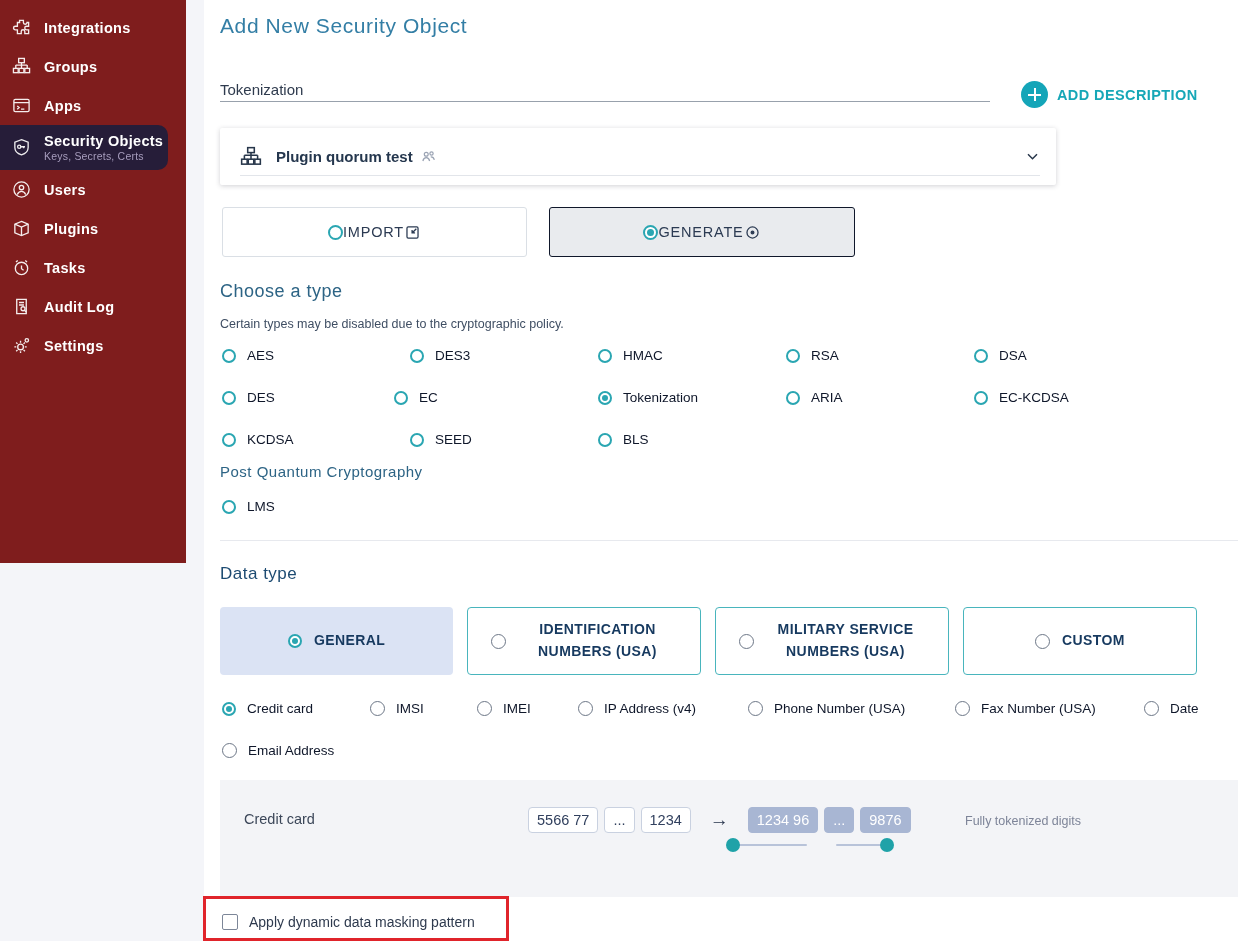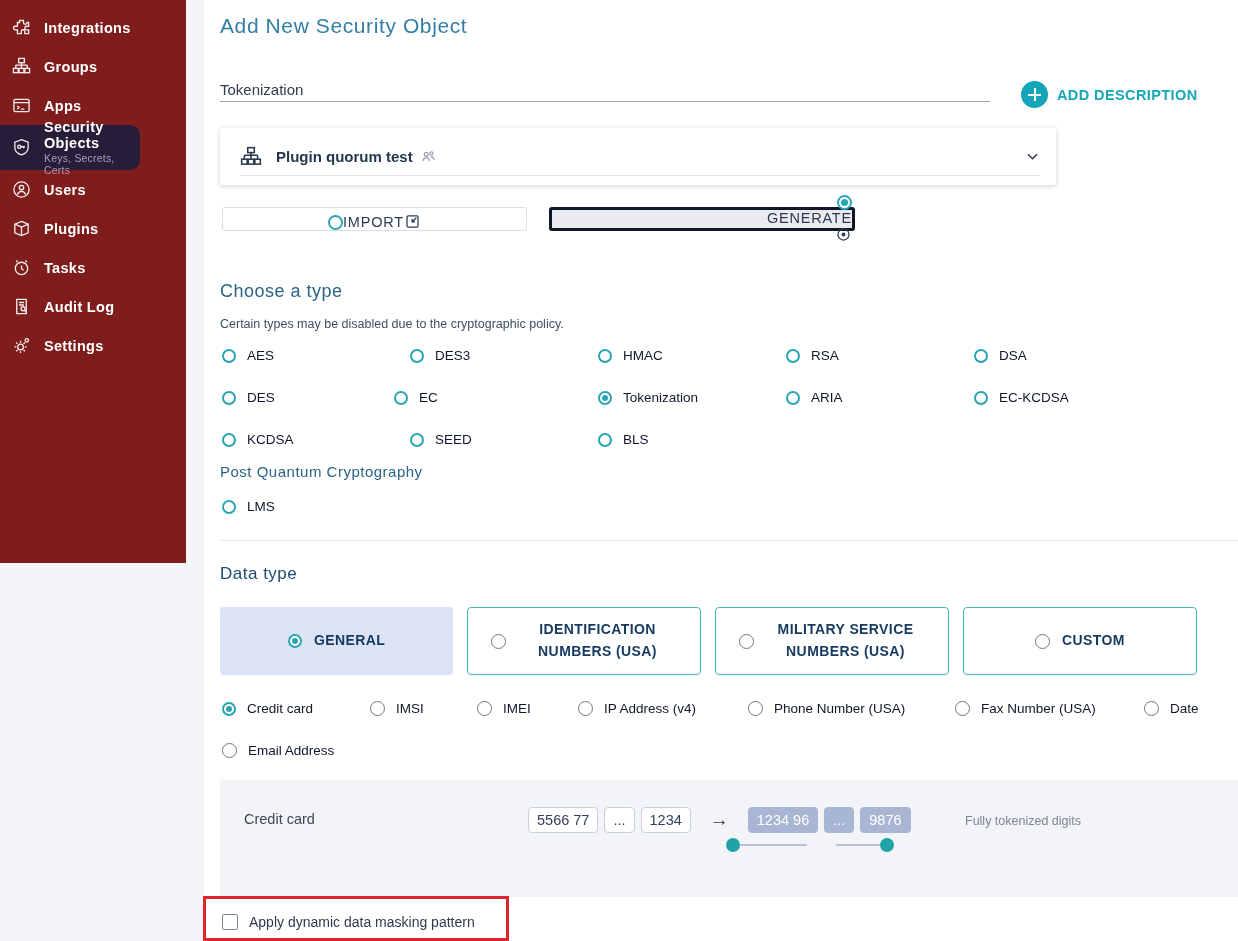--- a/index.html
+++ b/index.html
@@ -6,21 +6,21 @@
   html,body { background:#ffffff; }
   body { font-family:"Liberation Sans", sans-serif; }
   #app { position:relative; width:1238px; height:941px; overflow:hidden; background:#ffffff; }
 
   
   .left-col { position:absolute; left:0; top:0; width:204px; height:941px; background:#f4f5f9; }
   .sidebar { position:absolute; left:0; top:0; width:186px; height:563px; background:#7f1d1d; padding-top:8px; }
   .side-item { position:relative; height:39px; display:flex; align-items:center; gap:13px; padding-left:11px; color:#ffffff; cursor:pointer; }
   .side-item .sicon { width:20px; height:20px; flex:0 0 20px; display:flex; align-items:center; justify-content:center; opacity:.92; }
   .side-item .slabel { font-size:14.5px; font-weight:700; letter-spacing:.3px; }
-  .side-item.active { height:45px; width:140px; background:#261d39; border-radius:0 10px 10px 0; }
+  .side-item.active { height:45px; width:168px; background:#261d39; border-radius:0 10px 10px 0; }
   .side-item .stack { display:flex; flex-direction:column; line-height:1.15; }
   .side-item .ssub { font-size:10.5px; color:#a79dbd; font-weight:400; letter-spacing:.2px; }
   svg { display:block; }
 
   
   .page-title { position:absolute; left:220px; top:14px; font-size:21px; font-weight:500; color:#337ea5; letter-spacing:.6px; }
   .name-input { position:absolute; left:220px; top:78px; width:770px; height:24px; border:none; border-bottom:1px solid #98a1ac; background:transparent; font-family:"Liberation Sans",sans-serif; font-size:15px; color:#2f3b4e; outline:none; padding:0; }
   .add-desc { position:absolute; left:1021px; top:81px; display:flex; align-items:center; gap:9px; cursor:pointer; }
   .add-desc .circle { position:relative; width:27px; height:27px; border-radius:50%; background:#14a5b8; }
   .add-desc .circle::before, .add-desc .circle::after { content:""; position:absolute; background:#ffffff; }
@@ -29,23 +29,23 @@
   .add-desc .adlabel { font-size:14.5px; font-weight:700; color:#16a7b7; letter-spacing:.4px; }
 
   
   .group-card { position:absolute; left:220px; top:128px; width:836px; height:57px; background:#ffffff; box-shadow:0 1px 5px rgba(40,40,60,.22); border-radius:2px; display:flex; align-items:center; padding:0 16px 0 20px; cursor:pointer;justify-content:center; }
   .group-card .underline { position:absolute; left:20px; right:16px; bottom:9px; height:1px; background:#e2e5ea; }
   .group-card .gname { margin-left:14px; font-size:15px; font-weight:700; color:#25374e; }
   .group-card .quorum { margin-left:8px; }
   .group-card .chev { margin-left:auto; }
 
   
-  .method-btn { position:absolute; top:207px; height:24px; display:flex; align-items:flex-end; justify-content:center; border-radius:3px; cursor:pointer; font-size:14.5px; letter-spacing:.8px; color:#2b3a52; font-weight:500; }
+  .method-btn { position:absolute; top:207px; height:50px; display:flex; align-items:center; justify-content:center; border-radius:3px; cursor:pointer; font-size:14.5px; letter-spacing:.8px; color:#2b3a52; font-weight:500; }
   .method-btn.import { left:222px; width:305px; background:#ffffff; border:1px solid #dadfe5; }
-  .method-btn.generate { left:549px; width:306px; background:#e9ebee; border:3px solid #0f172a;flex-direction:column; }
+  .method-btn.generate { left:549px; width:306px; background:#e9ebee; border:1px solid #0f172a; }
 
   
   .radio { position:relative; width:14px; height:14px; border:2px solid #2aa6b2; border-radius:50%; background:#fff; flex:0 0 auto; }
   .radio.big { width:15px; height:15px; }
   .radio.sel::after { content:""; position:absolute; left:2px; top:2px; right:2px; bottom:2px; background:#2aa6b2; border-radius:50%; }
   .radio.gray { border:1.5px solid #6d7787; width:15px; height:15px; }
 
   .sec-h { position:absolute; left:220px; font-weight:500; color:#2d6485; letter-spacing:.5px; }
   .note { position:absolute; left:220px; top:317px; font-size:12.5px; color:#3f4e63; }
   .opt { position:absolute; display:flex; align-items:center; gap:11px; font-size:13.5px; color:#0f172a; cursor:pointer; }

